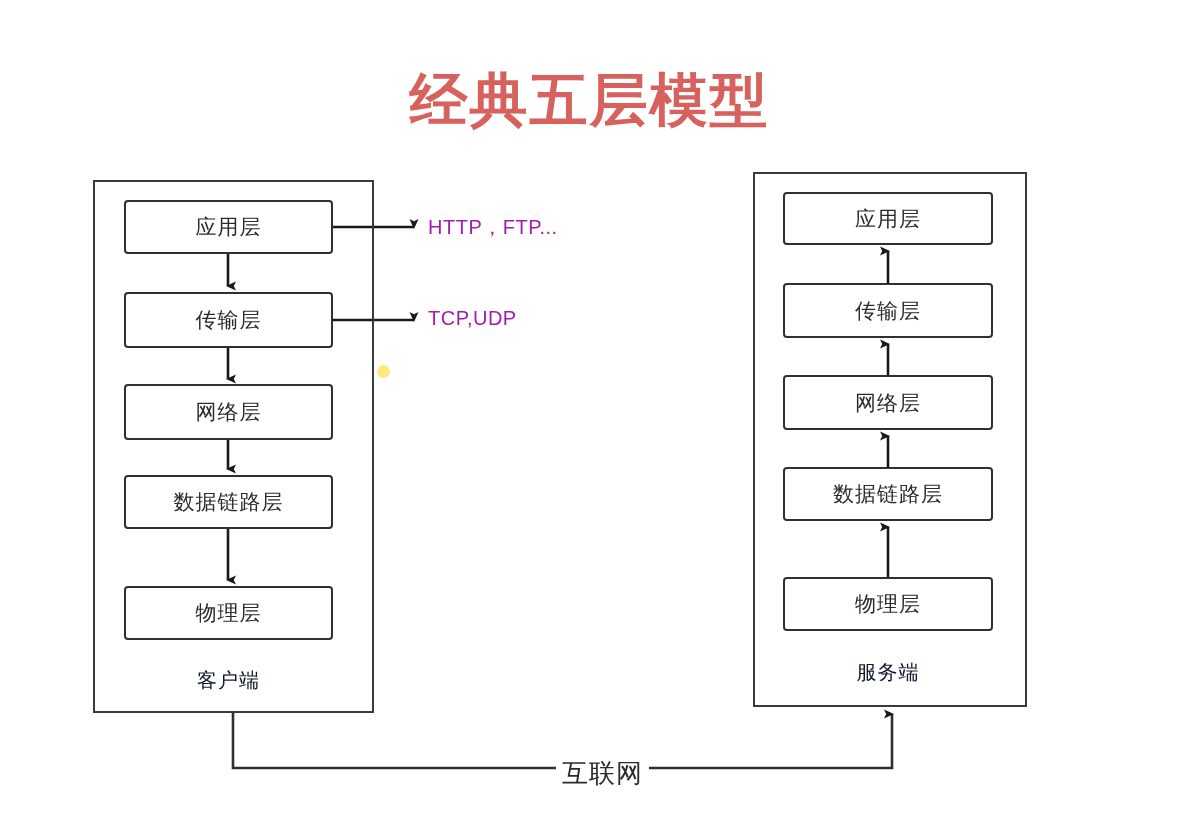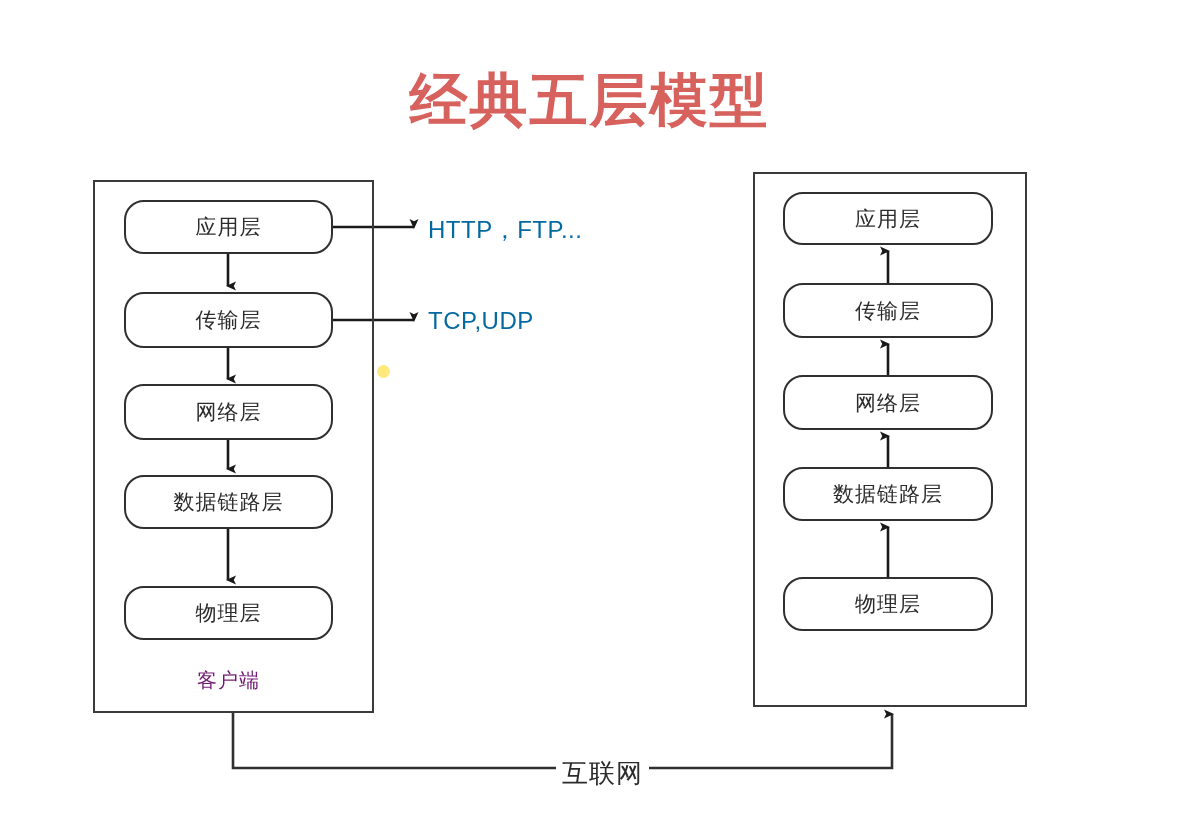--- a/index.html
+++ b/index.html
@@ -54,44 +54,44 @@
   #server-container {
     left: 753px;
     top: 172px;
     width: 274px;
     height: 535px;
   }
 
   .layer-box {
     position: absolute;
     border: 2.5px solid #2f2f2f;
-    border-radius: 20px;
+    border-radius: 4px;
     background: #ffffff;
     box-sizing: border-box;
     display: flex;
     align-items: center;
     justify-content: center;
     font-size: 21px;
     color: #2b2b2b;
     letter-spacing: 1px;
   }
 
   .endpoint-label {
     position: absolute;
     text-align: center;
     font-size: 20px;
-    color: #701a75;
+    color: #0f172a;
     letter-spacing: 1px;
     white-space: nowrap;
   }
 
   .proto-label {
     position: absolute;
-    font-size: 24px;
-    color: #0369a1;
+    font-size: 20px;
+    color: #a21caf;
     white-space: nowrap;
     letter-spacing: 0.5px;
   }
 
   .internet-label {
     position: absolute;
     font-size: 26px;
     color: #2b2b2b;
     background: #ffffff;
     padding: 0 6px;
@@ -185,18 +185,19 @@
   <div class="layer-box" style="left:783px;top:375px;width:210px;height:55px;">
     <span>网络层</span>
   </div>
   <div class="layer-box" style="left:783px;top:467px;width:210px;height:54px;">
     <span>数据链路层</span>
   </div>
   <div class="layer-box" style="left:783px;top:577px;width:210px;height:54px;">
     <span>物理层</span>
   </div>
 
+  <div class="endpoint-label" style="left:783px;top:659px;width:210px;">服务端</div>
 
   <div class="internet-label" style="left:556px;top:756px;">互联网</div>
 
   <div class="cursor-dot" style="left:377px;top:365px;"></div>
 
 </div>
 
 </body></html>

